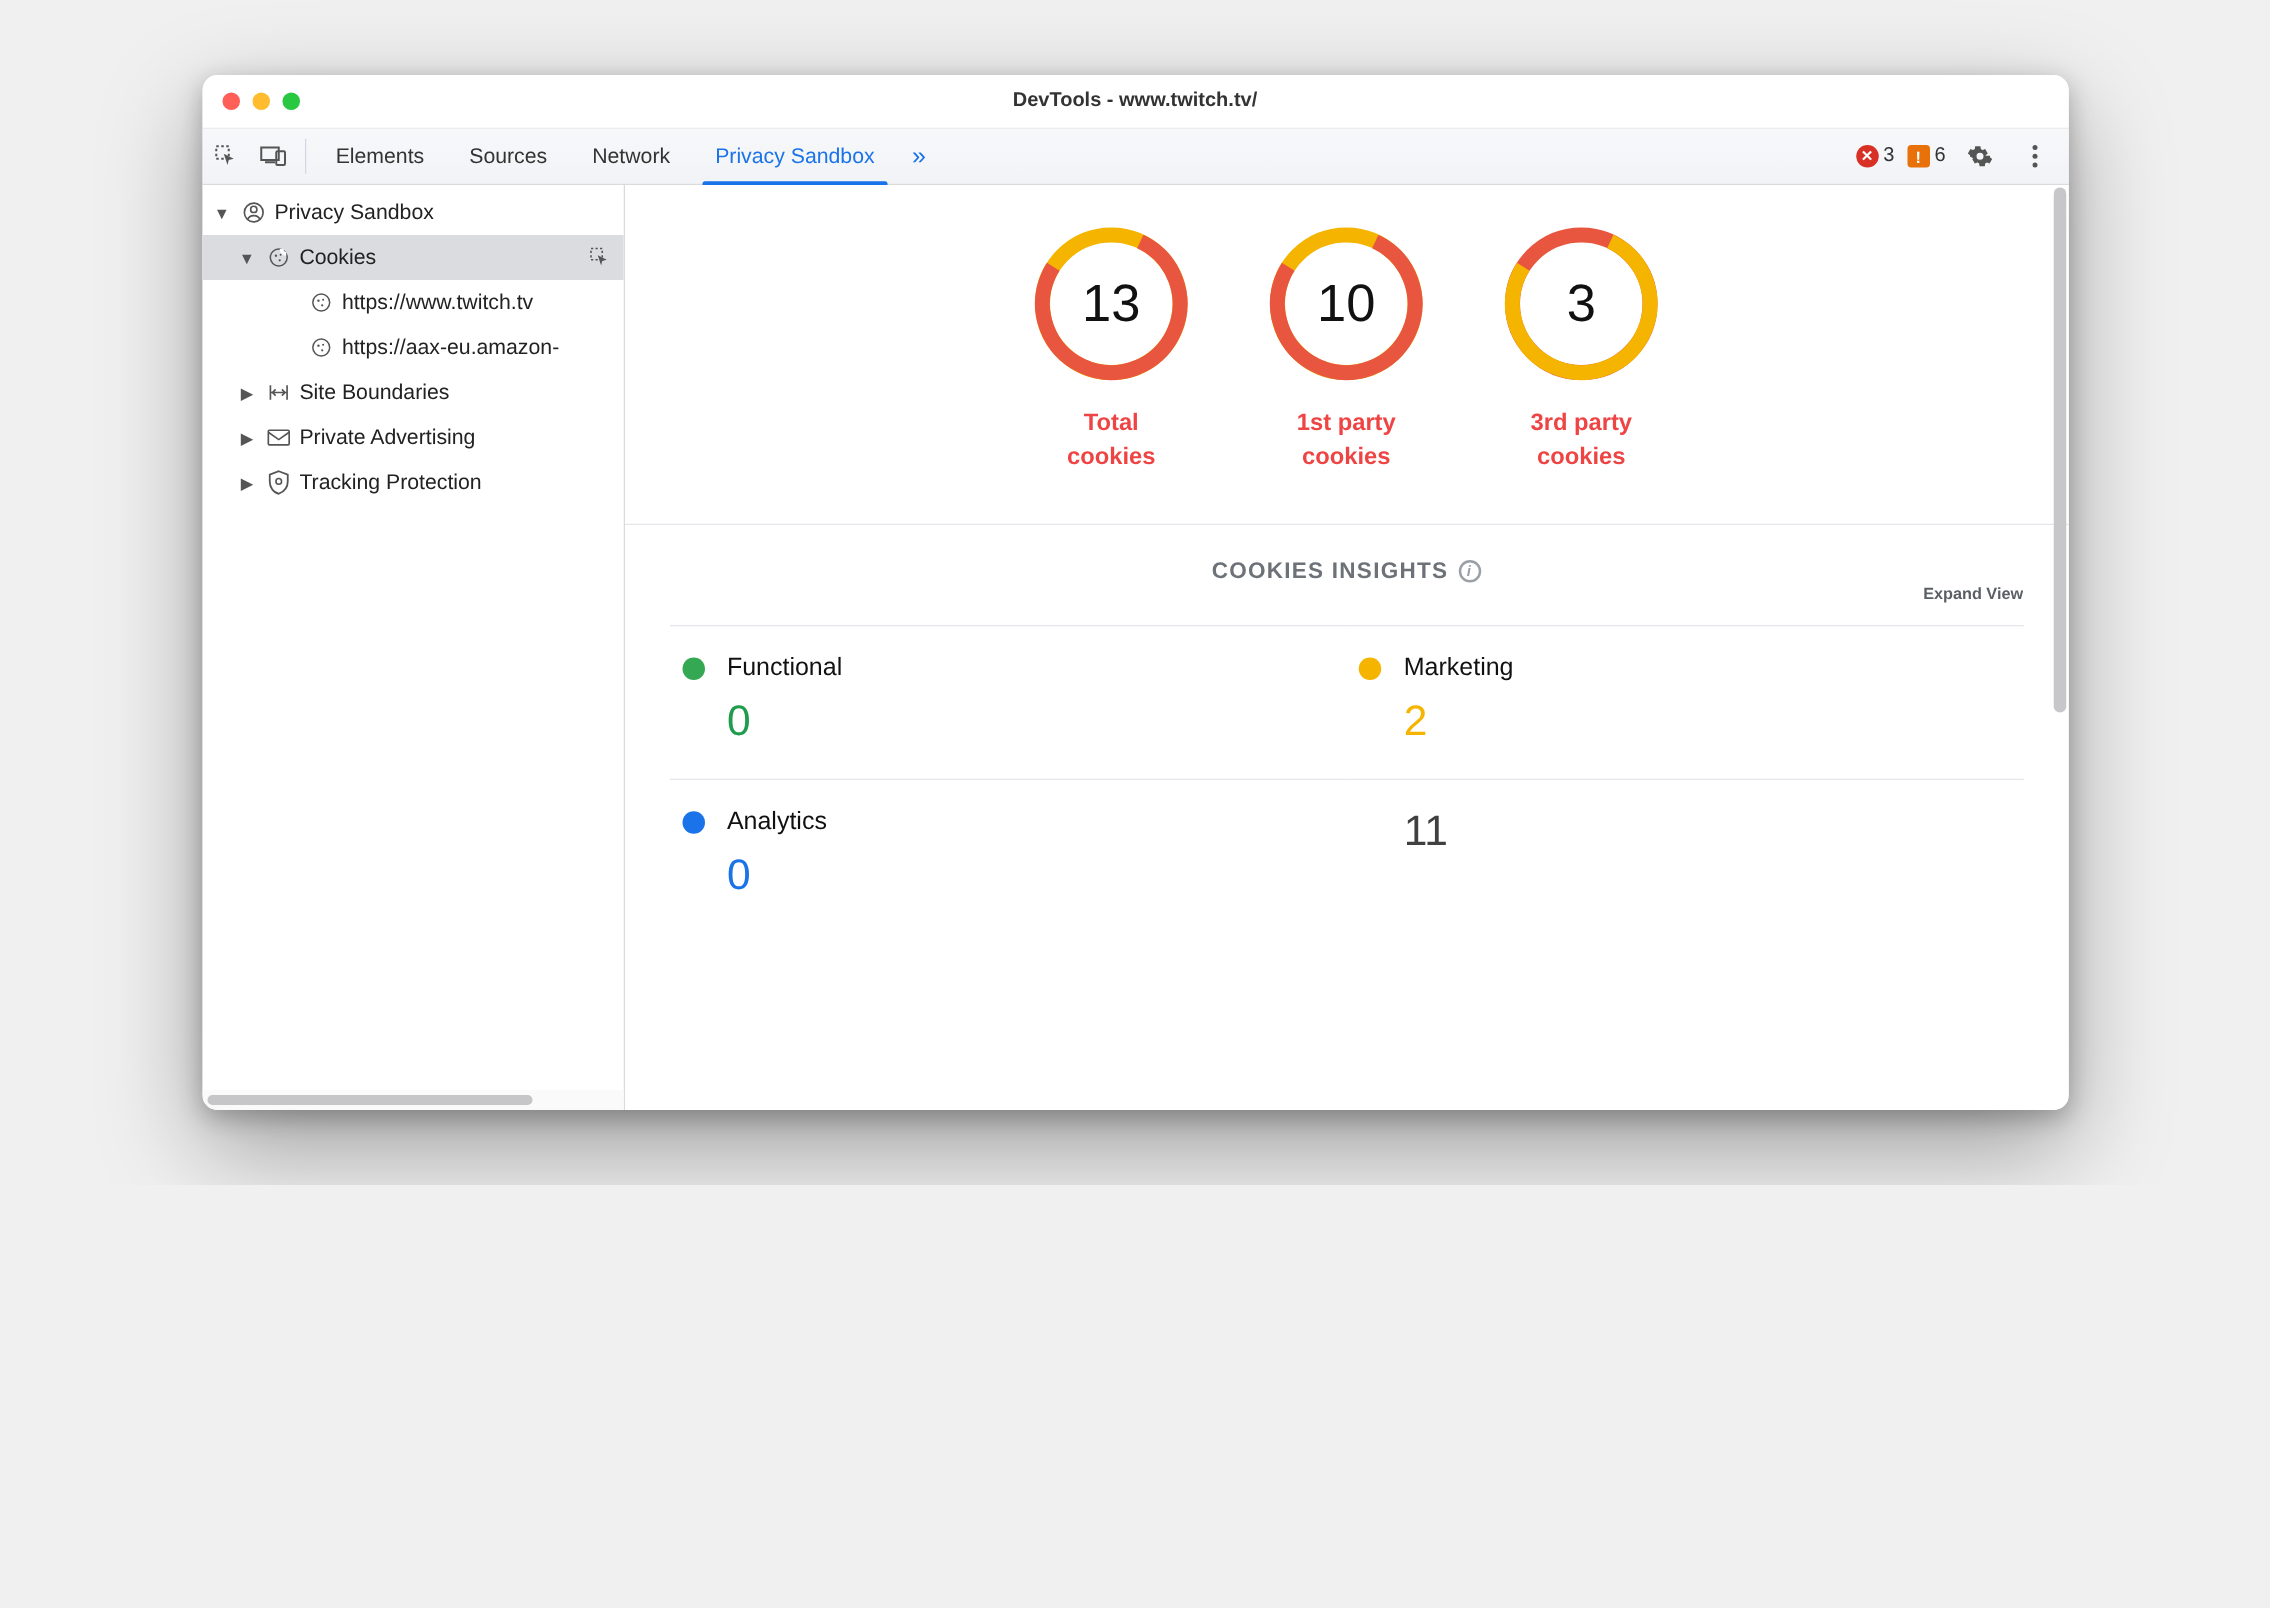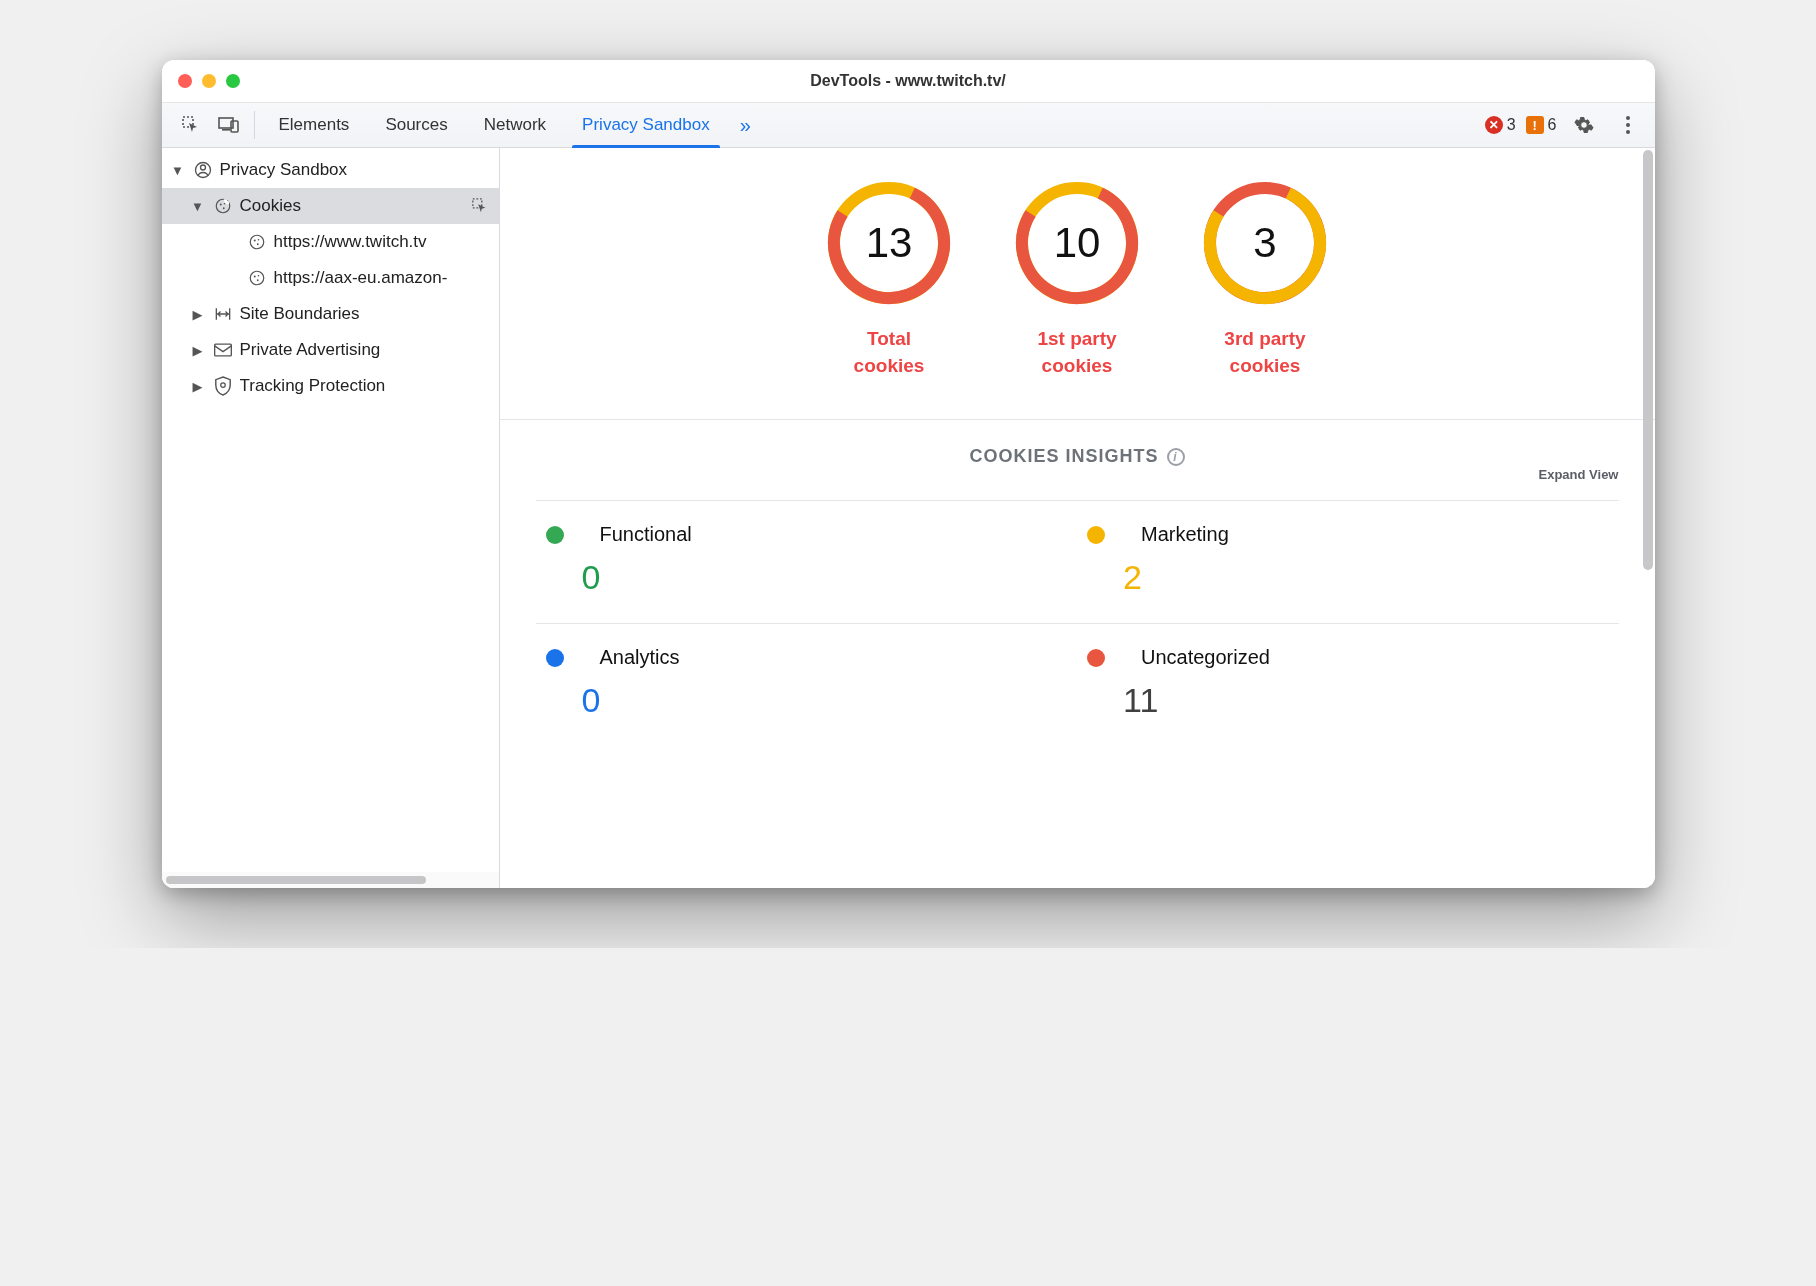--- a/index.html
+++ b/index.html
@@ -38,21 +38,20 @@
     font-size: 16px; font-weight: 600; color: #333;
   }
   
   .toolbar {
     height: 46px;
     background: linear-gradient(#f7f8fa, #f2f3f6);
     border-top: 1px solid #e6e6e9;
     border-bottom: 1px solid #d8dadc;
     display: flex;
     align-items: stretch;
-    padding-left: 10px;
   }
   .toolbar .icon-btn {
     width: 38px; display: flex; align-items: center; justify-content: center;
     color: #555;
   }
   .toolbar .icon-btn svg, .toolbar .icon-btn span { font-size: 18px; }
   .toolbar .sep {
     width: 1px; background: #cfd8e3; margin: 8px 6px;
   }
   .tabs { display: flex; align-items: stretch; }
@@ -147,21 +146,21 @@
   .expand-link { margin-left: auto; font-size: 13px; font-weight: 700; color: #5a5f66; cursor:pointer; }
   .insights-grid {
     display: grid; grid-template-columns: 1fr 1fr;
     padding: 0 36px;
   }
   .cell {
     border-top: 1px solid #e4e6e9;
     padding: 22px 10px 26px 10px;
     display: flex; flex-direction: column; gap: 12px;
   }
-  .cell .row { display:flex; align-items:center; gap: 36px; }
+  .cell .row { display:flex; align-items:center; gap: 18px; }
   .swatch { width: 18px; height: 18px; border-radius: 50%; }
   .cell-label { font-size: 20px; color: #111; }
   .cell-value { font-size: 34px; font-weight: 500; padding-left: 36px; }
 </style>
 </head>
 <body>
 
 <div class="window">
 
   <div class="titlebar">
@@ -398,24 +397,20 @@
           <div class="cell-value" style="color:#f4b400">2</div>
         </div>
         <div class="cell">
           <div class="row">
             <span class="swatch" style="background:#1a73e8"></span>
             <span class="cell-label">Analytics</span>
           </div>
           <div class="cell-value" style="color:#1a73e8">0</div>
         </div>
         <div class="cell">
-          <div class="row">
-            <span class="swatch" style="background:#e8563f"></span>
-            <span class="cell-label">Uncategorized</span>
-          </div>
           <div class="cell-value" style="color:#404040">11</div>
         </div>
       </div>
 
       <div class="main-scroll">
         <div class="thumb"></div>
       </div>
     </div>
 
   </div>

